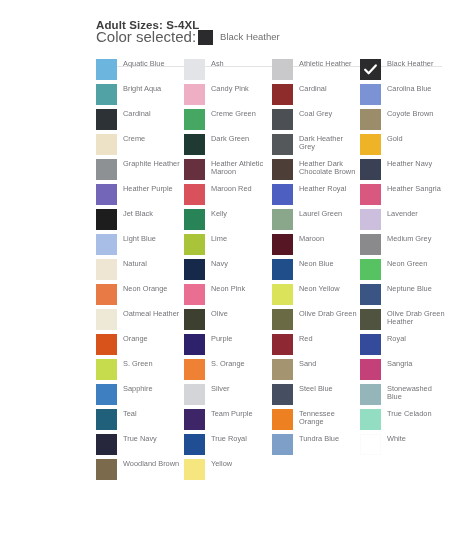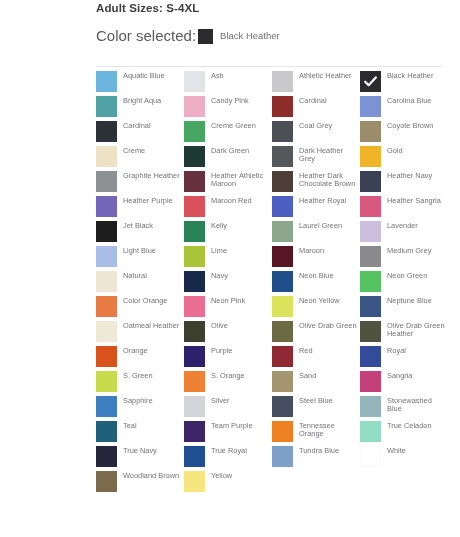--- a/index.html
+++ b/index.html
@@ -20,20 +20,21 @@
     width: 460px;
     height: 537px;
     padding: 0 0 0 96px;
   }
   .page-title {
     font-size: 11.5px;
     font-weight: bold;
     color: #3d3d3d;
     letter-spacing: 0.1px;
     margin: 0;
+    padding-top: 17px;
     height: 16px;
     line-height: 16px;
   }
   .selected-row {
     display: flex;
     align-items: center;
     height: 18px;
     margin-top: 11px;
   }
   .selected-label {
@@ -57,21 +58,21 @@
   .divider {
     position: absolute;
     left: 96px;
     right: 18px;
     top: 66px;
     height: 1px;
     background: #e4e4e4;
   }
   .swatch-grid {
     position: relative;
-    margin-top: 26px;
+    margin-top: 13px;
     width: 352px;
     display: flex;
     flex-wrap: wrap;
     align-content: flex-start;
   }
   .swatch-cell {
     width: 88px;
     height: 25px;
     display: flex;
     align-items: flex-start;
@@ -267,21 +268,21 @@
       <div class="swatch-cell">
         <span class="swatch-box" style="background: rgb(31, 78, 138);"></span>
         <span class="swatch-name">Neon Blue</span>
       </div>
       <div class="swatch-cell">
         <span class="swatch-box" style="background: rgb(87, 194, 97);"></span>
         <span class="swatch-name">Neon Green</span>
       </div>
       <div class="swatch-cell">
         <span class="swatch-box" style="background: rgb(232, 123, 69);"></span>
-        <span class="swatch-name">Color Orange</span>
+        <span class="swatch-name">Neon Orange</span>
       </div>
       <div class="swatch-cell">
         <span class="swatch-box" style="background: rgb(234, 110, 146);"></span>
         <span class="swatch-name">Neon Pink</span>
       </div>
       <div class="swatch-cell">
         <span class="swatch-box" style="background: rgb(219, 227, 90);"></span>
         <span class="swatch-name">Neon Yellow</span>
       </div>
       <div class="swatch-cell">

